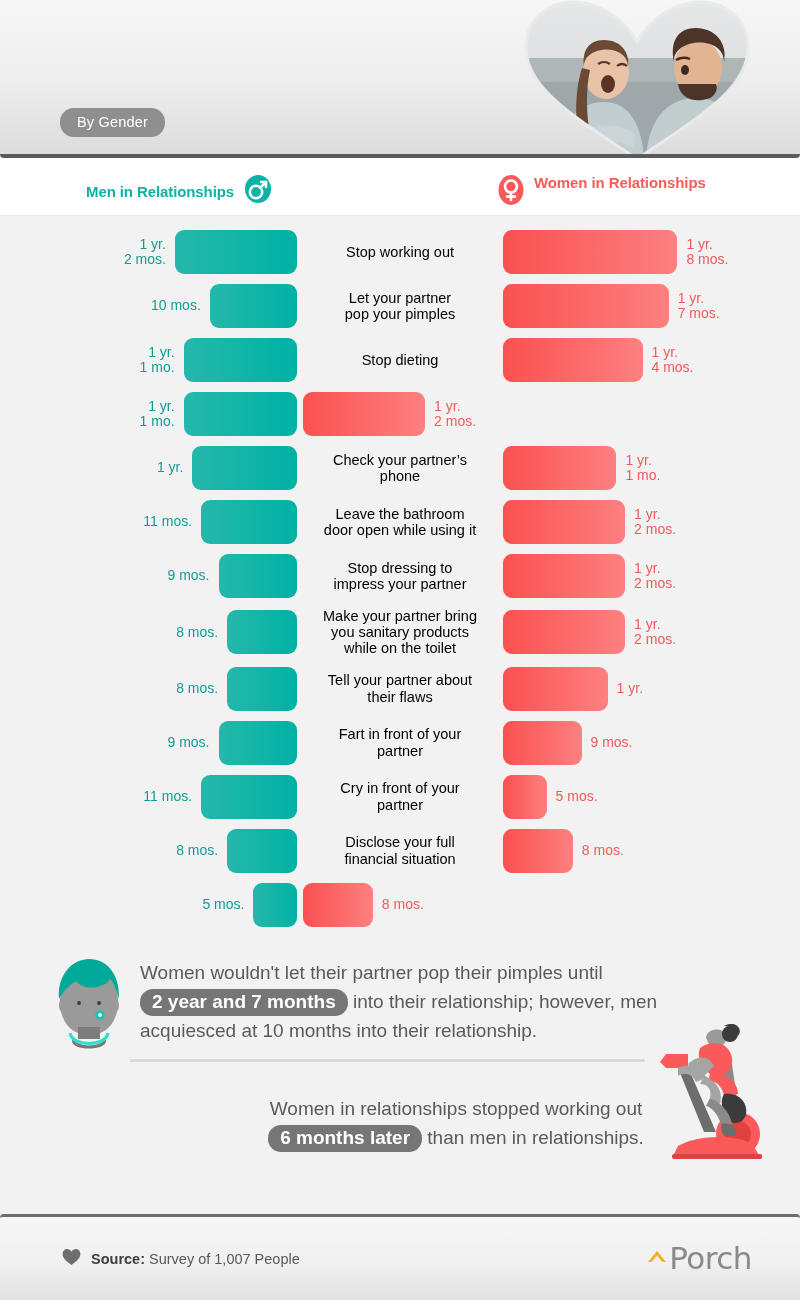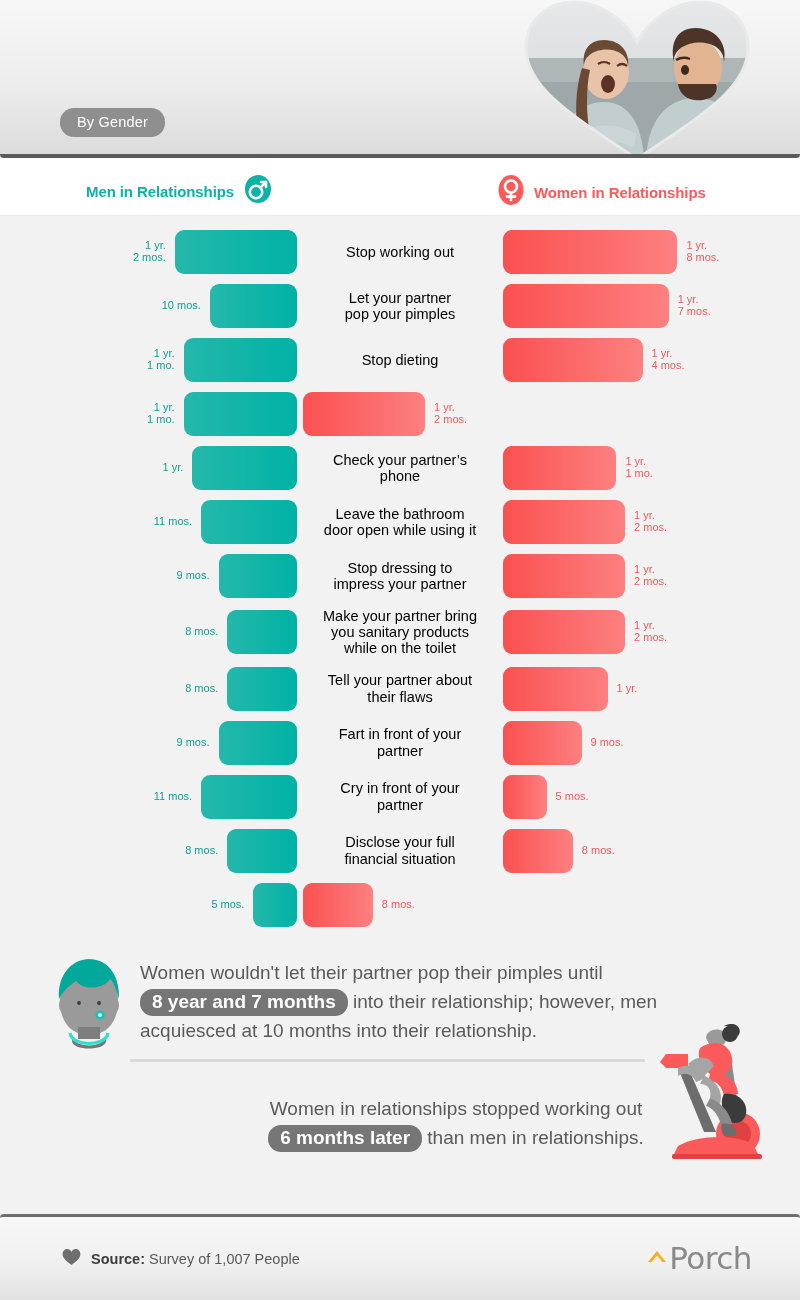--- a/index.html
+++ b/index.html
@@ -61,21 +61,21 @@
     height: 58px;
     background: #ffffff;
     border-bottom: 1px solid #e9e9e9;
   }
   .legend-men {
     position: absolute; left: 86px; top: 16px;
     display: flex; align-items: center; gap: 9px;
   }
   .legend-women {
     position: absolute; left: 497px; top: 16px;
-    display: flex; align-items: center; gap: 9px;
+    display: flex; align-items: flex-start; gap: 9px;
   }
   .legend-label {
     font-size: 15px; font-weight: bold; letter-spacing: -0.1px;
   }
   .men-color { color: #0bb3a6; }
   .women-color { color: #fb5a5a; }
   .gender-badge { display:block; }
 
   
   .chart {
@@ -91,21 +91,21 @@
   }
   .men-side {
     display: flex; align-items: center; justify-content: flex-end;
     padding-right: 3px;
   }
   .women-side {
     display: flex; align-items: center; justify-content: flex-start;
     padding-left: 3px;
   }
   .val {
-    font-size: 11px;
+    font-size: 14px;
     line-height: 1.08;
     white-space: pre-line;
     font-family: "Liberation Sans", sans-serif;
   }
   .val-men { color: #0f9e93; text-align: right; margin-right: 9px; }
   .val-women { color: #f05a5a; text-align: left; margin-left: 9px; }
   .bar {
     height: 44px;
     border-radius: 9px;
   }
@@ -448,21 +448,21 @@
           <rect x="30" y="70" width="22" height="12" fill="#7d7d7d"></rect>
           <path d="M24 78 C 24 92, 58 92, 58 78 L 58 84 C 58 94, 24 94, 24 84 Z" fill="#777777"></path>
           <path d="M22 76 C 24 90, 58 90, 60 76" fill="none" stroke="#2ee0cd" stroke-width="3.2"></path>
           <circle cx="31" cy="46" r="1.9" fill="#3b3b3b"></circle>
           <circle cx="51" cy="46" r="1.9" fill="#3b3b3b"></circle>
           <circle cx="52" cy="58" r="4.6" fill="#17c4b4"></circle>
           <circle cx="52" cy="58" r="2" fill="#d8f5f2"></circle>
         </svg>
       </span>
       <div class="callout-text callout1-text">
-        <span>Women wouldn't let their partner pop their pimples until </span><span class="hl">8 year and 7 months</span><span> into their relationship; however, men acquiesced at 10 months into their relationship.</span>
+        <span>Women wouldn't let their partner pop their pimples until </span><span class="hl">2 year and 7 months</span><span> into their relationship; however, men acquiesced at 10 months into their relationship.</span>
       </div>
     </div>
 
     <div class="divider"></div>
 
     <div class="callout">
       <div class="callout-text callout2-text">
         <span>Women in relationships stopped working out </span><span class="hl">6 months later</span><span> than men in relationships.</span>
       </div>
       <span class="bike-icon">

